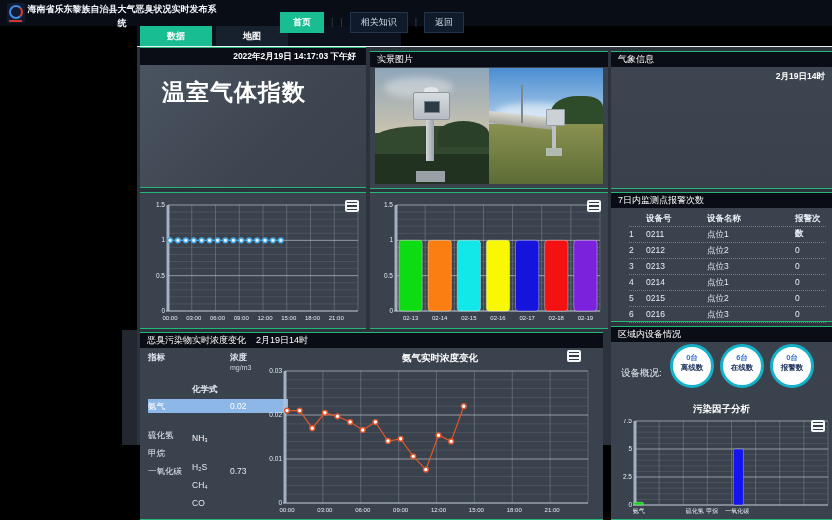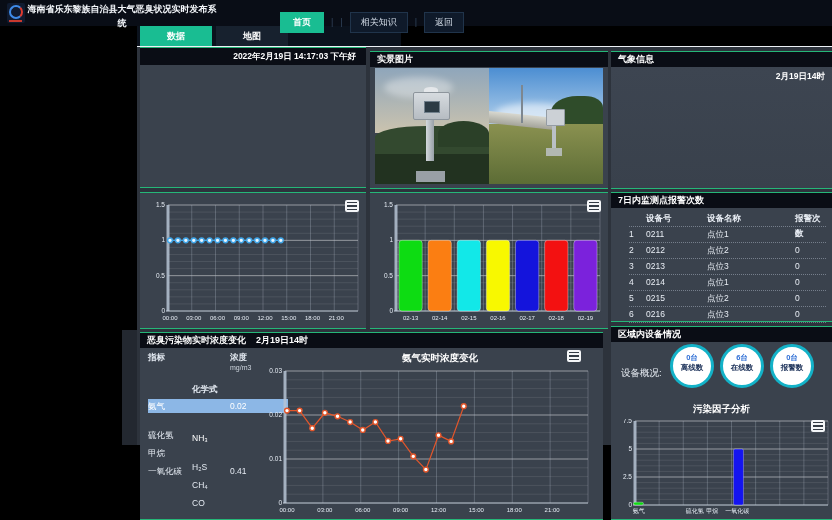--- a/index.html
+++ b/index.html
@@ -27,21 +27,21 @@
   .tab.idle{background:#17212e;}
 
   
   .wrapper{position:absolute;left:137px;top:46px;width:695px;height:399px;background:#2d333c;
            border-top:1px solid #edf1f6;box-sizing:border-box;z-index:1;}
   .shadow-strip{position:absolute;left:122px;top:330px;width:15px;height:115px;background:#232830;z-index:1;}
 
   
   .panel{position:absolute;background:#3a424d;border-top:1px solid #25b778;border-bottom:1px solid #25b778;
          box-sizing:border-box;z-index:10;}
-  .phead{height:15px;background:#0a0d15;color:#fff;font-size:9px;font-weight:bold;line-height:15px;
+  .phead{height:15px;background:#0a0d15;color:#fff;font-size:9px;font-weight:normal;line-height:15px;
          padding-left:7px;display:flex;gap:10px;}
 
   
   .p1{left:140px;top:47px;width:226px;height:141px;}
   .datebar{height:17px;background:#0a0d15;color:#fff;font-size:8.5px;font-weight:bold;line-height:17px;
            text-align:right;padding-right:10px;}
   .p1body{position:absolute;left:0;top:17px;right:0;bottom:0;
           background:linear-gradient(135deg,#4a5460 0%,#3d4550 60%,#39414b 100%);}
   .bigtitle{padding:12px 0 0 22px;font-size:23px;font-weight:bold;color:#fff;letter-spacing:1px;}
 
@@ -143,20 +143,23 @@
   <div class="tabbar">
     <div class="tab active">数据</div>
     <div class="tab idle">地图</div>
   </div>
 
   <div class="wrapper"></div>
   <div class="shadow-strip"></div>
 
   <section class="panel p1">
     <div class="datebar">2022年2月19日  14:17:03 下午好</div>
+    <div class="p1body">
+      <div class="bigtitle">温室气体指数</div>
+    </div>
   </section>
 
   <section class="panel p2">
     <div class="phead">实景图片</div>
     <div class="photos">
       <div class="photo">
         <div class="ph1-sky"></div>
         <div class="ph1-cloud"></div>
         <div class="ph1-trees"></div>
         <div class="ph1-bush"></div>
@@ -380,21 +383,21 @@
           <span class="oc2"></span>
       </div>
       <div class="orow">
         <span class="oc0">甲烷</span>
           <span class="oc1">CH₄</span>
           <span class="oc2"></span>
       </div>
       <div class="orow">
         <span class="oc0">一氧化碳</span>
           <span class="oc1">CO</span>
-          <span class="oc2">0.41</span>
+          <span class="oc2">0.73</span>
       </div>
     </div>
     <div class="chart3-title">氨气实时浓度变化</div>
     <div class="toolbox tb7">
         <i></i>
         <i></i>
         <i></i>
       </div>
     <svg class="c3" width="335" height="152" viewBox="0 0 335 152">
         <line x1="20" y1="127.2" x2="323" y2="127.2" stroke="rgba(255,255,255,0.16)" stroke-width="0.6"></line>

